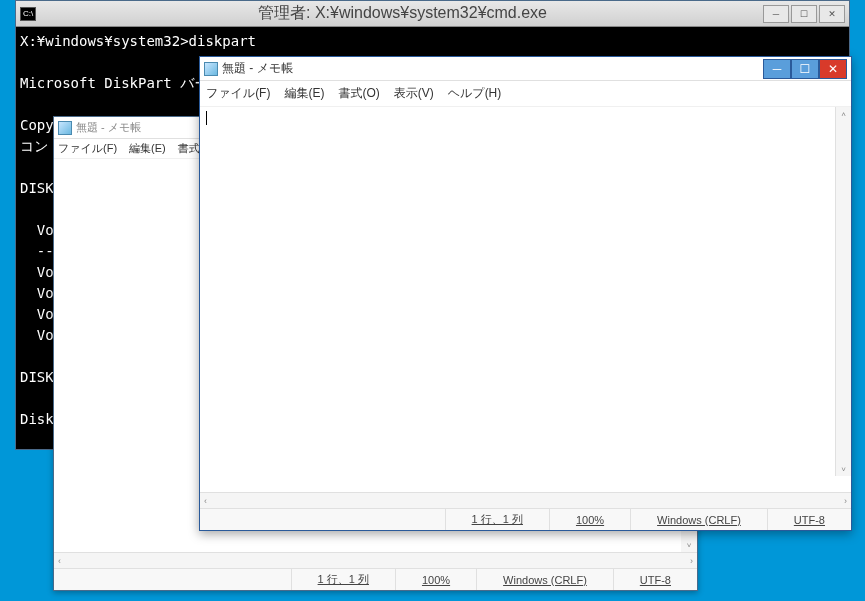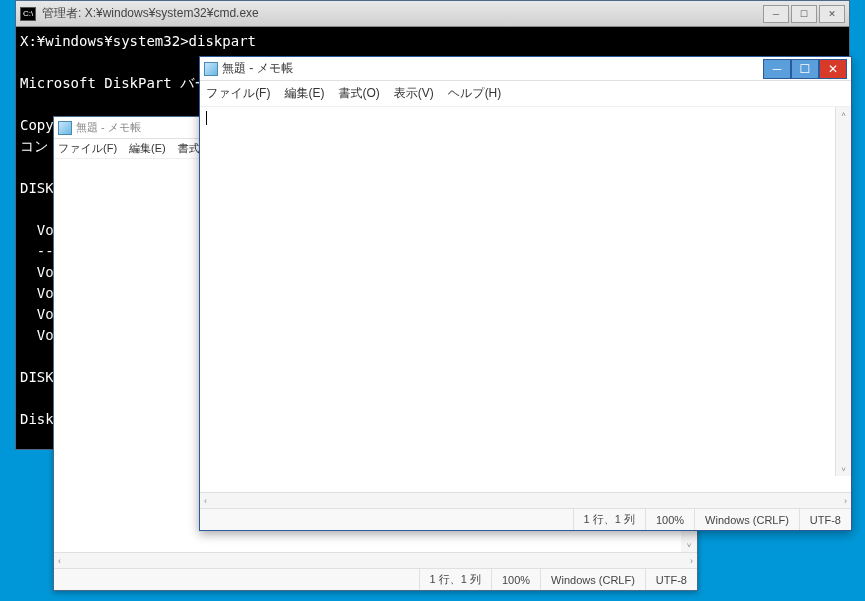--- a/index.html
+++ b/index.html
@@ -36,21 +36,21 @@
       height: 14px;
       background: #000;
       border: 1px solid #555;
       margin-right: 6px;
       display: flex;
       align-items: center;
       justify-content: center;
       color: #fff;
       font-size: 8px;
     }
-    .cmd-title { flex: 1; font-size: 12px; color: #444; }
+    .cmd-title { flex: 1; font-size: 16px; color: #444; text-align: center; }
     .cmd-controls { display: flex; gap: 2px; }
     .cmd-btn {
       width: 26px;
       height: 18px;
       border: 1px solid #999;
       background: #e8e8e8;
       display: flex;
       align-items: center;
       justify-content: center;
       font-size: 9px;
@@ -196,23 +196,24 @@
     .np-status {
       height: 22px;
       display: flex;
       border-top: 1px solid #e0e0e0;
       font-size: 11px;
       color: #444;
       background: #f8f8f8;
     }
     .np-status-cell {
       border-left: 1px solid #e0e0e0;
-      padding: 3px 10px;
-      display: flex;
-      align-items: center;
+      padding: 3px 26px;
+      display: flex;
+      align-items: center;
+      text-decoration: underline;
     }
     .np-status-spacer { flex: 1; }
     .np-body-wrap {
       flex: 1;
       position: relative;
       display: flex;
     }
     .np-text-wrap {
       flex: 1;
       position: relative;

